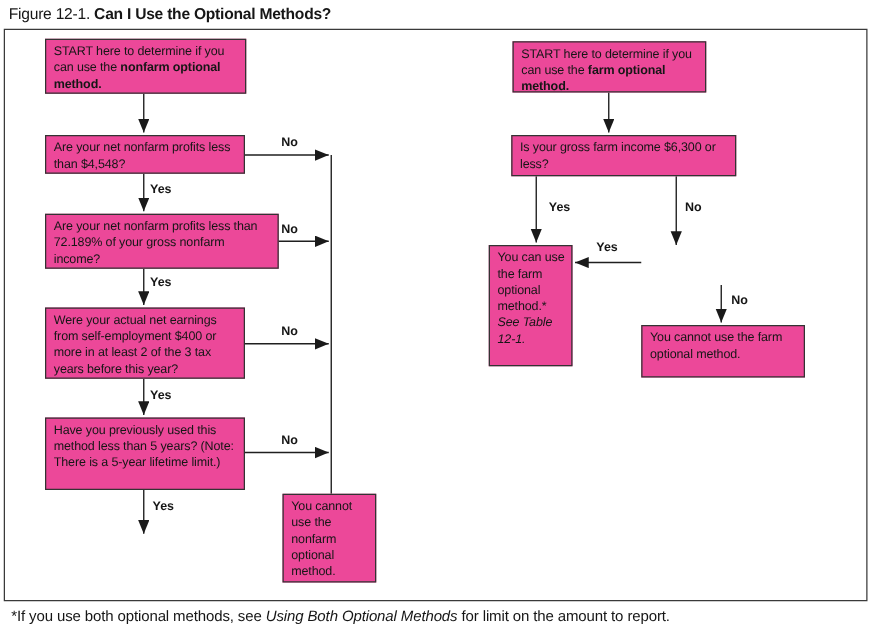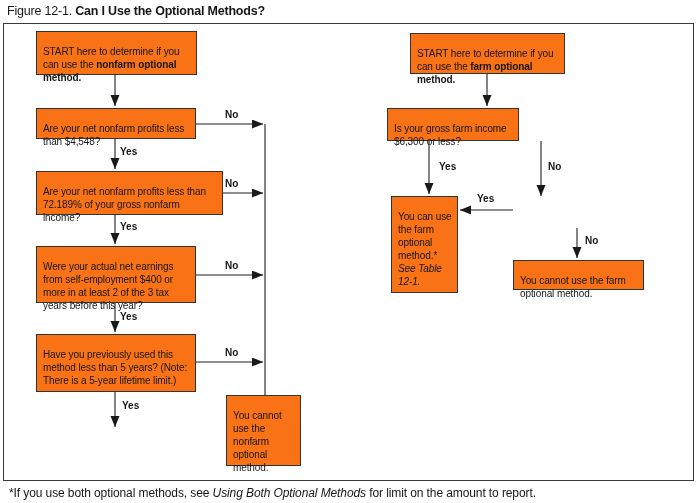--- a/index.html
+++ b/index.html
@@ -2,22 +2,22 @@
 <html><head>
 <meta charset="utf-8">
 <style>
   html,body{margin:0;padding:0;background:#fff;}
   .page{position:relative;width:699px;height:503px;background:#ffffff;
         font-family:"Liberation Sans","DejaVu Sans",sans-serif;color:#161616;overflow:hidden;border-radius:24px;}
   .title{position:absolute;left:7px;top:4px;font-size:12.5px;letter-spacing:-0.2px;white-space:nowrap;}
   .title b{letter-spacing:-0.2px;}
   .frame{position:absolute;left:3px;top:23px;width:689px;height:456px;border:1px solid #3a3a3a;}
   .cn{position:absolute;left:0;top:0;pointer-events:none;}
-  .bx{position:absolute;box-sizing:border-box;border:1px solid #333;background:#f97316;
-      font-size:10px;line-height:13px;letter-spacing:-0.1px;padding:13px 4px 2px 6px;}
+  .bx{position:absolute;box-sizing:border-box;border:1px solid #333;background:#ec4899;
+      font-size:10px;line-height:13px;letter-spacing:-0.1px;padding:3px 4px 2px 6px;}
   .lb{position:absolute;font-size:10px;font-weight:bold;letter-spacing:0;white-space:nowrap;}
   .foot{position:absolute;left:9px;top:486px;font-size:12px;letter-spacing:-0.1px;white-space:nowrap;}
   .bx i,.foot i{font-style:italic;}
 </style>
 </head>
 <body>
 
 <div class="page">
 
   <div class="title"><span>Figure 12-1. </span><b>Can I Use the Optional Methods?</b></div>
@@ -57,26 +57,26 @@
 
   <div class="bx" style="left:36px;top:246px;width:160px;height:57px"><span>Were your actual net earnings from self-employment $400 or more in at least 2 of the 3 tax years before this year?</span></div>
 
   <div class="bx" style="left:36px;top:334px;width:160px;height:58px"><span>Have you previously used this method less than 5 years? (Note: There is a 5-year lifetime limit.)</span></div>
 
 
   <div class="bx" style="left:226px;top:395px;width:75px;height:71px"><span>You cannot use the nonfarm optional method.</span></div>
 
   <div class="bx" style="left:410px;top:33px;width:155px;height:41px"><span>START here to determine if you can use the </span><b>farm optional method.</b></div>
 
-  <div class="bx" style="left:387px;top:108px;width:132px;height:33px"><span>Is your gross farm income $6,300 or less?</span></div>
+  <div class="bx" style="left:409px;top:108px;width:180px;height:33px"><span>Is your gross farm income $6,300 or less?</span></div>
 
   <div class="bx" style="left:391px;top:196px;width:67px;height:97px"><span>You can use the farm optional method.* </span><i>See Table 12-1.</i></div>
 
 
-  <div class="bx" style="left:513px;top:260px;width:131px;height:30px"><span>You cannot use the farm optional method.</span></div>
+  <div class="bx" style="left:513px;top:260px;width:131px;height:42px"><span>You cannot use the farm optional method.</span></div>
 
   <b class="lb" style="left:120px;top:146px">Yes</b>
   <b class="lb" style="left:120px;top:221px">Yes</b>
   <b class="lb" style="left:120px;top:311px">Yes</b>
   <b class="lb" style="left:122px;top:400px">Yes</b>
   <b class="lb" style="left:225px;top:109px">No</b>
   <b class="lb" style="left:225px;top:178px">No</b>
   <b class="lb" style="left:225px;top:260px">No</b>
   <b class="lb" style="left:225px;top:347px">No</b>
   <b class="lb" style="left:439px;top:161px">Yes</b>

